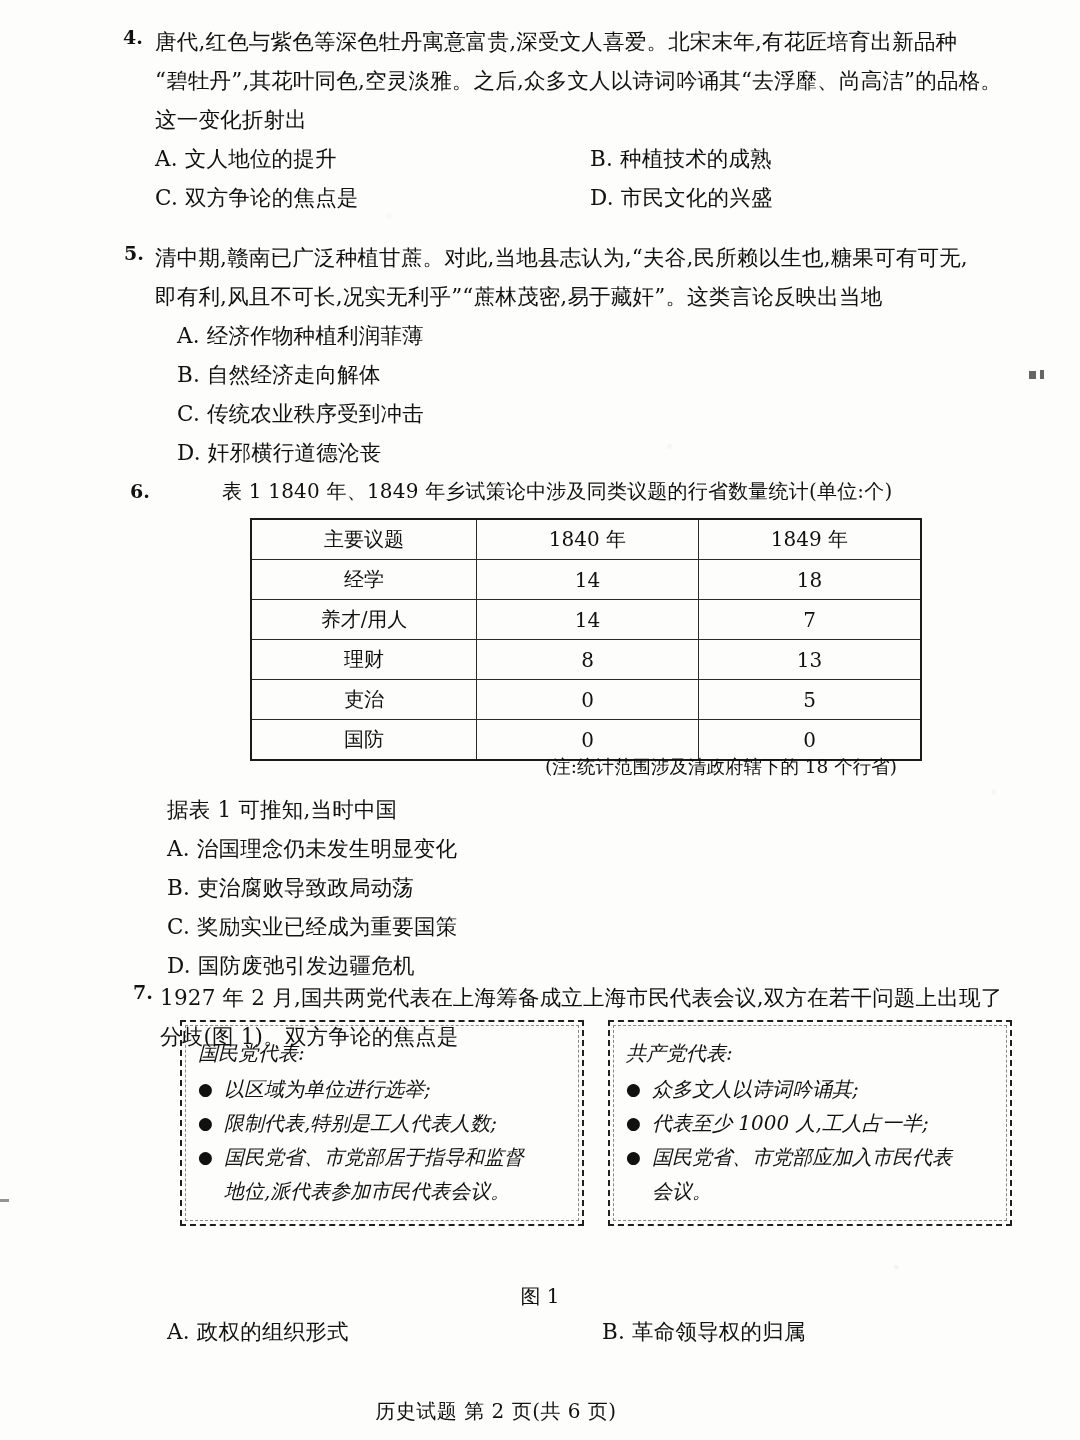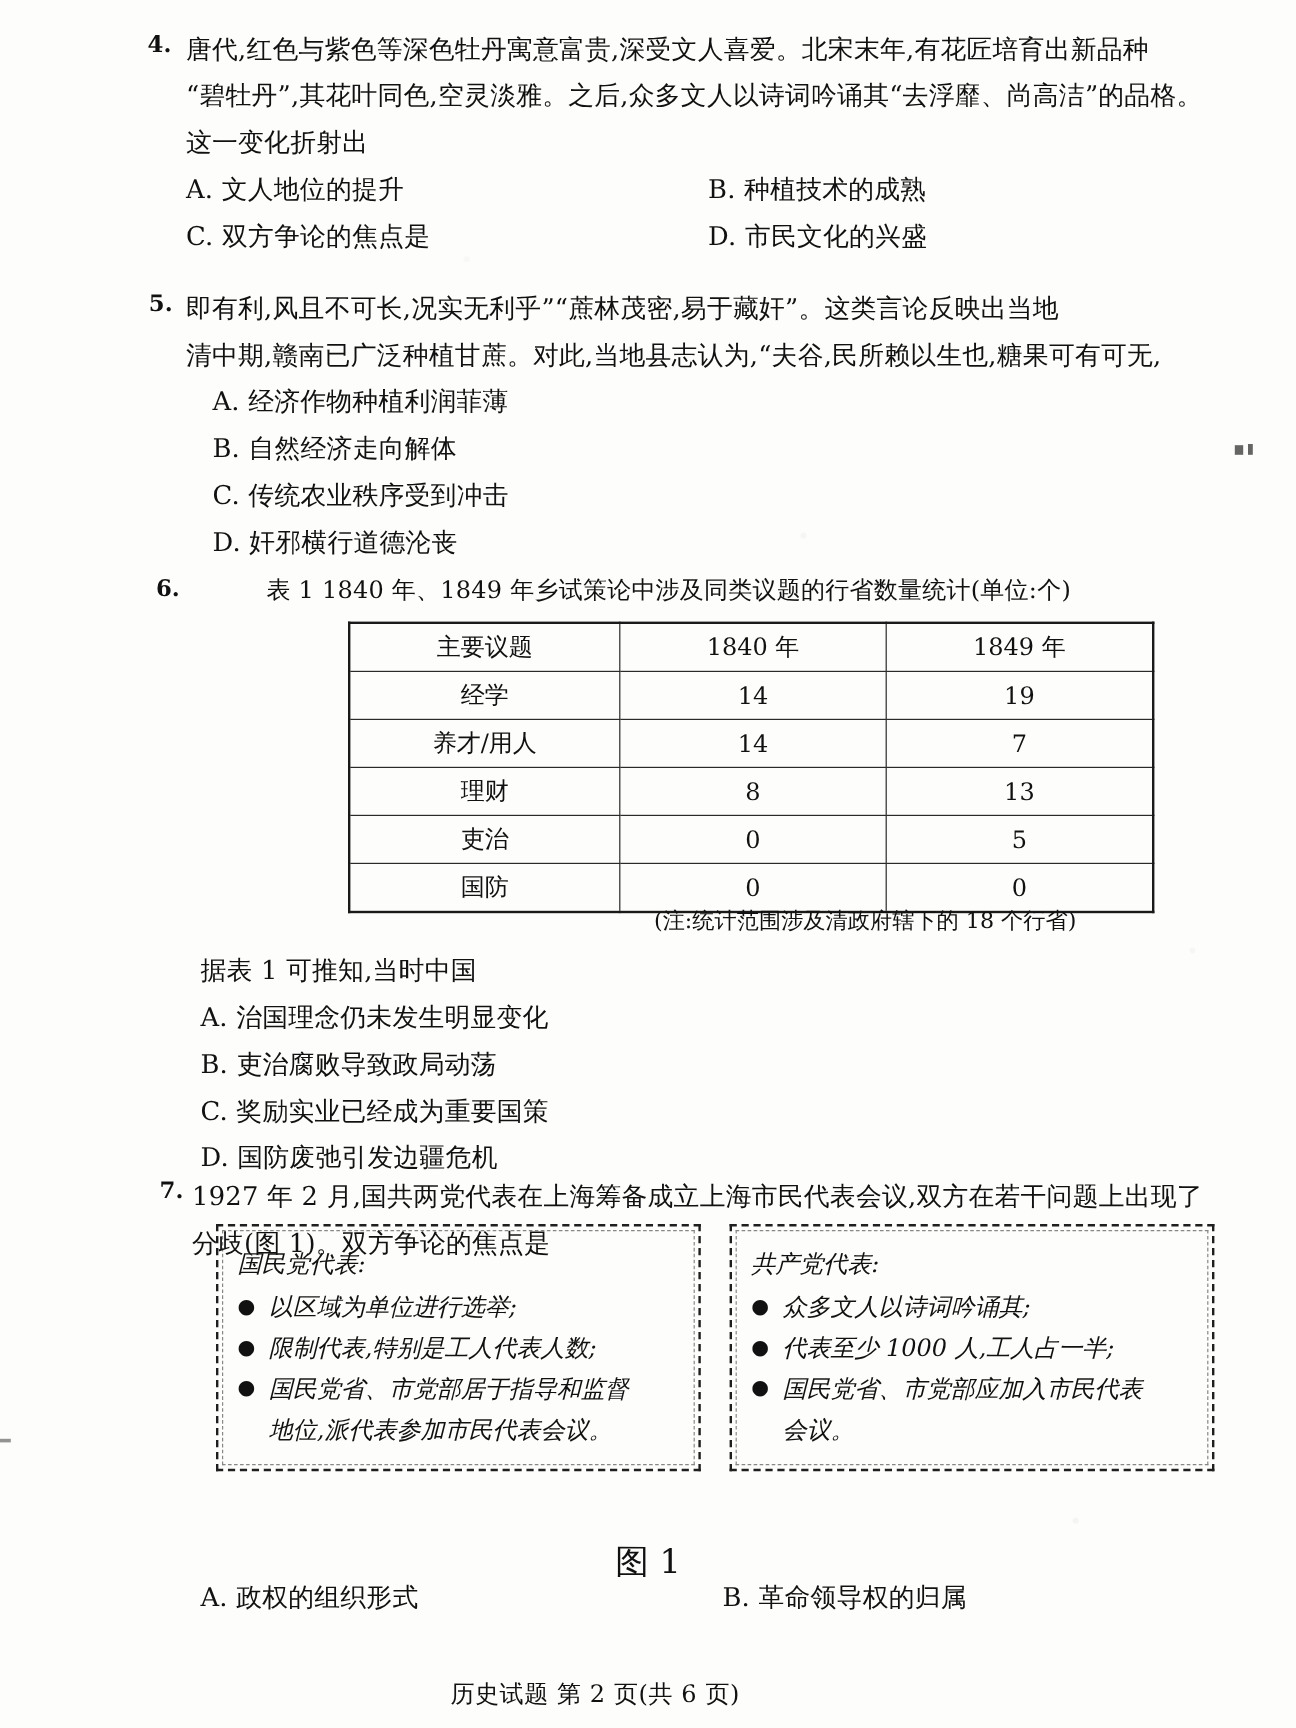--- a/index.html
+++ b/index.html
@@ -67,21 +67,20 @@
   
   .tbl-caption {
     font-size: 20px;
     letter-spacing: .2px;
     white-space: nowrap;
   }
   table.stat {
     border-collapse: collapse;
     table-layout: fixed;
     border: 2.2px solid #1a1a1a;
-    margin-left: 40px;
   }
   table.stat td {
     border: 1.3px solid #2a2a2a;
     text-align: center;
     font-size: 20px;
     height: 37px;
     font-family: "DejaVu Serif", "Liberation Serif", serif;
   }
   table.stat tr:first-child td { font-weight: 500; }
   .col-topic { width: 222px; }
@@ -131,21 +130,21 @@
     line-height: 34px;
   }
   .bullet-text {
     flex: 1 1 auto;
   }
   .cont {
     padding-left: 26px;
   }
   .fig-caption {
     position: absolute;
-    font-size: 28px;
+    font-size: 20px;
     text-align: center;
     width: 1080px;
     left: 0;
   }
 
   
   .footer {
     position: absolute;
     width: 992px;
     left: 0;
@@ -177,22 +176,22 @@
       <div class="opt-row">
         <div class="opt-a">C. 双方争论的焦点是</div>
         <div>D. 市民文化的兴盛</div>
       </div>
     </div>
   </div>
 
   <div class="q" style="left:0;top:238px;">
     <div class="qnum" style="left:124px;top:4px;">5.</div>
     <div class="qbody" style="position:absolute;left:155px;top:0;width:910px;">
+      <div class="line">清中期,赣南已广泛种植甘蔗。对此,当地县志认为,“夫谷,民所赖以生也,糖果可有可无,</div>
       <div class="line">即有利,风且不可长,况实无利乎”“蔗林茂密,易于藏奸”。这类言论反映出当地</div>
-      <div class="line">清中期,赣南已广泛种植甘蔗。对此,当地县志认为,“夫谷,民所赖以生也,糖果可有可无,</div>
       <div class="line" style="padding-left:22px;">A. 经济作物种植利润菲薄</div>
       <div class="line" style="padding-left:22px;">B. 自然经济走向解体</div>
       <div class="line" style="padding-left:22px;">C. 传统农业秩序受到冲击</div>
       <div class="line" style="padding-left:22px;">D. 奸邪横行道德沦丧</div>
     </div>
   </div>
 
   <div class="q" style="left:0;top:478px;">
     <div class="qnum" style="left:130px;top:2px;">6.</div>
 
@@ -201,21 +200,21 @@
     <table class="stat" style="position:absolute;left:250px;top:40px;">
       <tbody>
         <tr>
           <td class="col-topic">主要议题</td>
           <td class="col-year">1840 年</td>
           <td class="col-year">1849 年</td>
         </tr>
         <tr>
           <td>经学</td>
           <td>14</td>
-          <td>19</td>
+          <td>18</td>
         </tr>
         <tr>
           <td>养才/用人</td>
           <td>14</td>
           <td>7</td>
         </tr>
         <tr>
           <td>理财</td>
           <td>8</td>
           <td>13</td>

